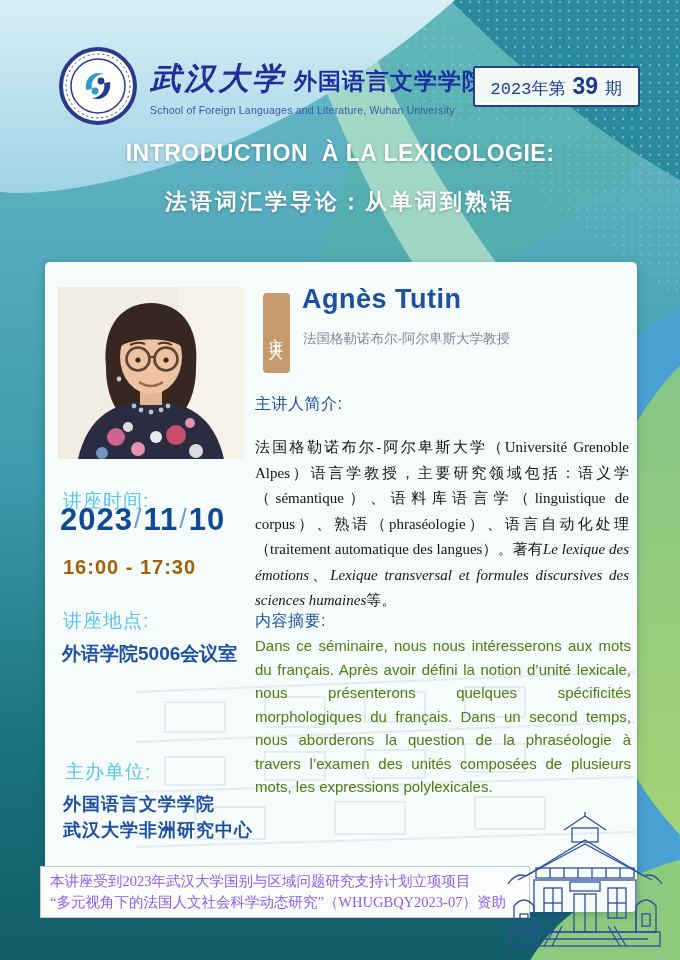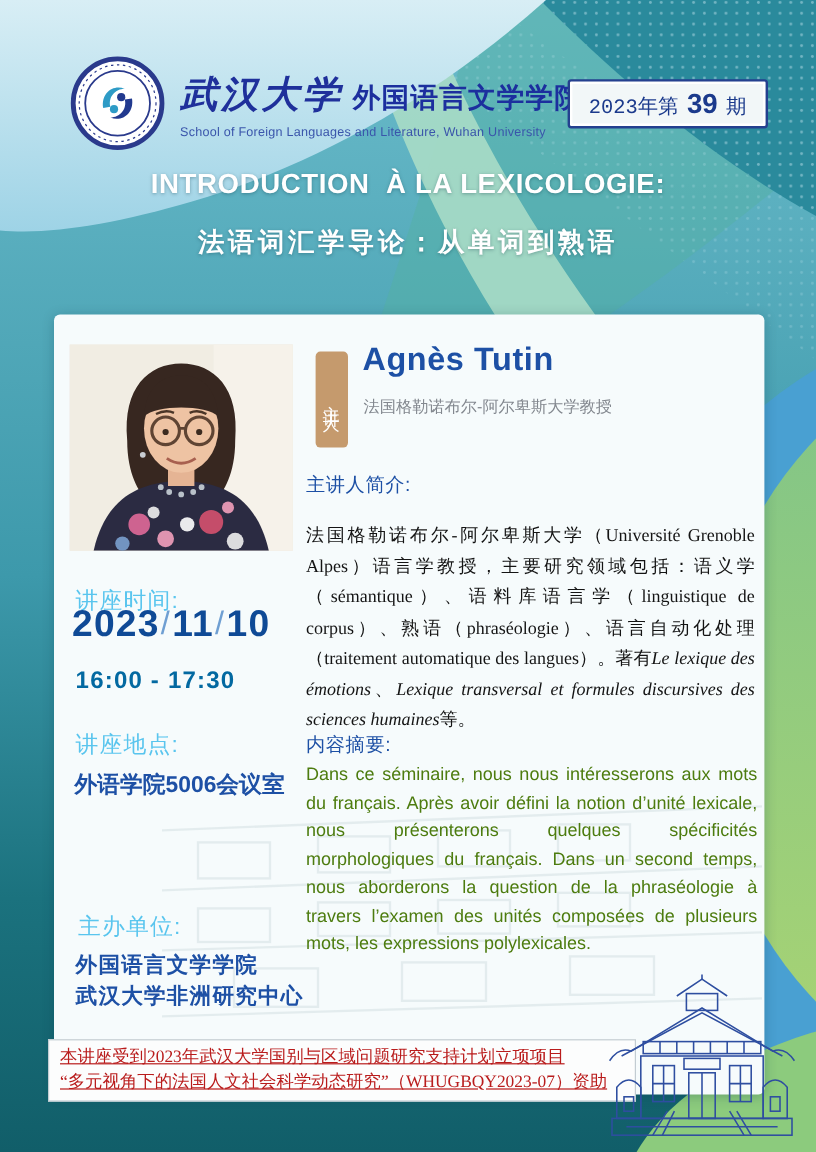--- a/index.html
+++ b/index.html
@@ -40,35 +40,35 @@
   .section-heading{position:absolute;font-size:16px;font-weight:normal;color:#1d50a5;letter-spacing:.5px;}
   .bio-heading{left:210px;top:132px;}
   .bio-text{position:absolute;left:210px;top:158px;width:374px;
     font-family:"Liberation Serif",serif;font-size:15px;line-height:1.7;color:#141414;text-align:justify;}
   .book{font-style:italic;}
   .label-light{position:absolute;font-size:19px;color:#59c5ee;letter-spacing:1px;}
   .time-label{left:18px;top:210px;margin-top:16px;}
   .date-line{position:absolute;left:15px;top:240px;font-size:31px;font-weight:bold;
     color:#0f4a96;letter-spacing:1px;white-space:nowrap;}
   .slash{font-weight:normal;color:#6f9fd2;font-size:27px;position:relative;top:-2px;padding:0 1px;}
-  .time-range{position:absolute;left:18px;top:294px;font-size:20px;font-weight:bold;color:#0369a1;letter-spacing:1px;}
+  .time-range{position:absolute;left:18px;top:294px;font-size:20px;font-weight:bold;color:#a16207;letter-spacing:1px;}
   .loc-label{left:18px;top:346px;}
   .venue{position:absolute;left:17px;top:379px;font-size:19px;font-weight:bold;color:#1d50a5;}
   .org-label{left:20px;top:497px;}
   .org-row1{position:absolute;left:18px;top:530px;font-size:18px;font-weight:bold;color:#1d50a5;letter-spacing:1px;}
   .org-row2{position:absolute;left:18px;top:556px;font-size:18px;font-weight:bold;color:#1d50a5;letter-spacing:1px;}
   .abstract-heading{left:210px;top:349px;}
   .abstract-text{position:absolute;left:210px;top:357px;width:376px;font-size:15px;
     line-height:1.57;color:#4d7c0f;text-align:justify;}
   .watermark{position:absolute;left:90px;top:400px;width:500px;height:248px;opacity:.13;pointer-events:none;}
 
   
   .funding{position:absolute;left:40px;top:866px;width:470px;background:#fcfdfd;
     border:1px solid #c2ccd2;padding:4px 9px;font-family:"Liberation Serif",serif;
-    font-size:14.5px;color:#b91c1c;line-height:1.45;white-space:nowrap;text-decoration:underline;}
+    font-size:14.5px;color:#8b5cf6;line-height:1.45;white-space:nowrap;}
 
   .building-art{position:absolute;left:500px;top:810px;width:170px;height:144px;}
 </style>
 </head>
 <body>
 
 <div class="poster">
 
   <svg class="bg-svg" viewBox="0 0 680 960" aria-hidden="true">
     <defs>

